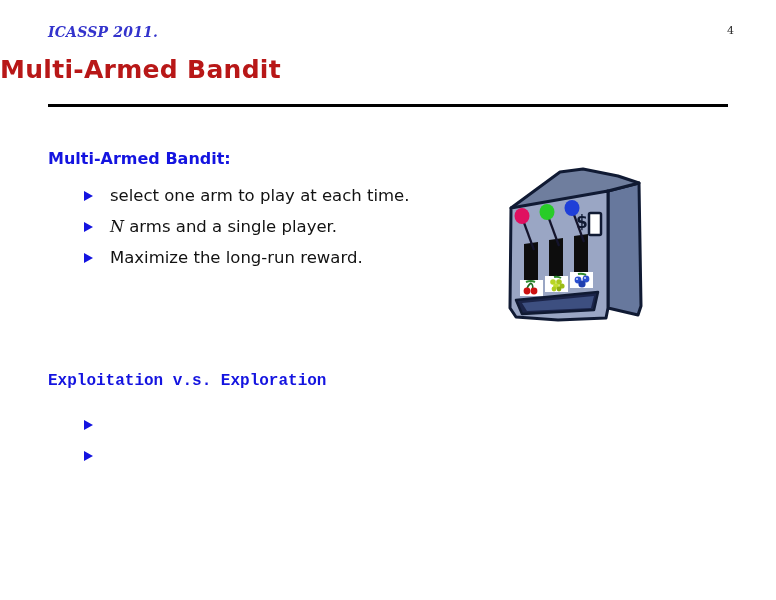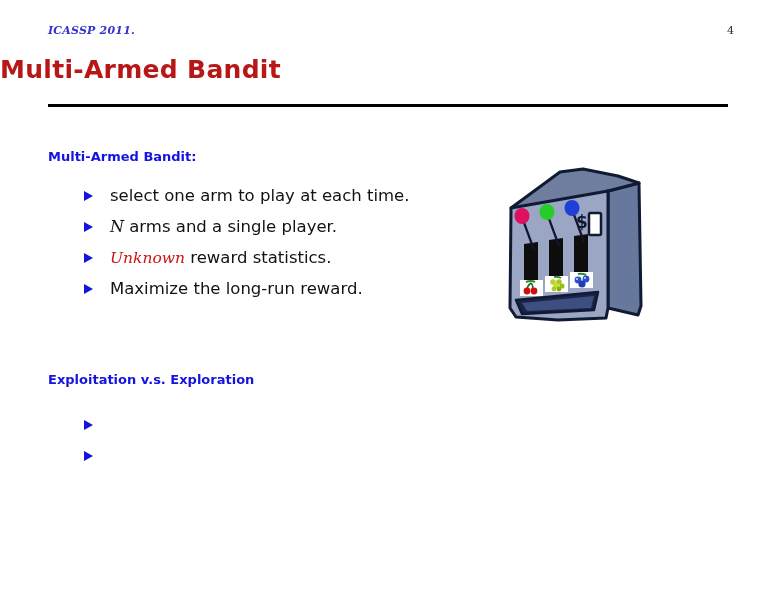--- a/index.html
+++ b/index.html
@@ -23,21 +23,21 @@
     width: 776px;
     height: 46px;
   }
   #conference-label {
     position: absolute;
     left: 48px;
     top: 24px;
     font-family: "DejaVu Serif", serif;
     font-style: italic;
     font-weight: bold;
-    font-size: 11px;
+    font-size: 14px;
     color: #3333cc;
     letter-spacing: 0.2px;
     white-space: nowrap;
   }
   #page-number {
     position: absolute;
     right: 42px;
     top: 24px;
     font-family: "DejaVu Serif", serif;
     font-size: 11px;
@@ -64,26 +64,26 @@
     height: 3px;
     background: #000000;
   }
 
   
   .section-heading {
     position: absolute;
     left: 48px;
     font-family: "DejaVu Sans", sans-serif;
     font-weight: bold;
-    font-size: 13px;
+    font-size: 16px;
     color: #1414e0;
     white-space: nowrap;
   }
   #heading-mab { top: 149px; }
-  #heading-expl { top: 372px; }
+  #heading-expl { top: 372px; font-family: Liberation Mono, monospace; }
 
   .bullet-list {
     position: absolute;
     left: 84px;
     margin: 0;
     padding: 0;
     list-style: none;
   }
   #list-mab  { top: 186px; }
   #list-expl { top: 415px; }
@@ -144,24 +144,20 @@
 <div class="section-heading" id="heading-mab">Multi-Armed Bandit:</div>
 
 <ul class="bullet-list" id="list-mab">
   <li class="bullet-item">
     <span class="bullet-marker"></span>
     <span>select one arm to play at each time.</span>
   </li>
   <li class="bullet-item">
     <span class="bullet-marker"></span>
     <span></span><span class="math-var">N</span><span> arms and a single player.</span>
-  </li>
-  <li class="bullet-item">
-    <span class="bullet-marker"></span>
-    <span></span><span class="emph-red">Unknown</span><span> reward statistics.</span>
   </li>
   <li class="bullet-item">
     <span class="bullet-marker"></span>
     <span>Maximize the long-run reward.</span>
   </li>
 </ul>
 
 <div class="section-heading" id="heading-expl">Exploitation v.s. Exploration</div>
 
 <ul class="bullet-list" id="list-expl">

